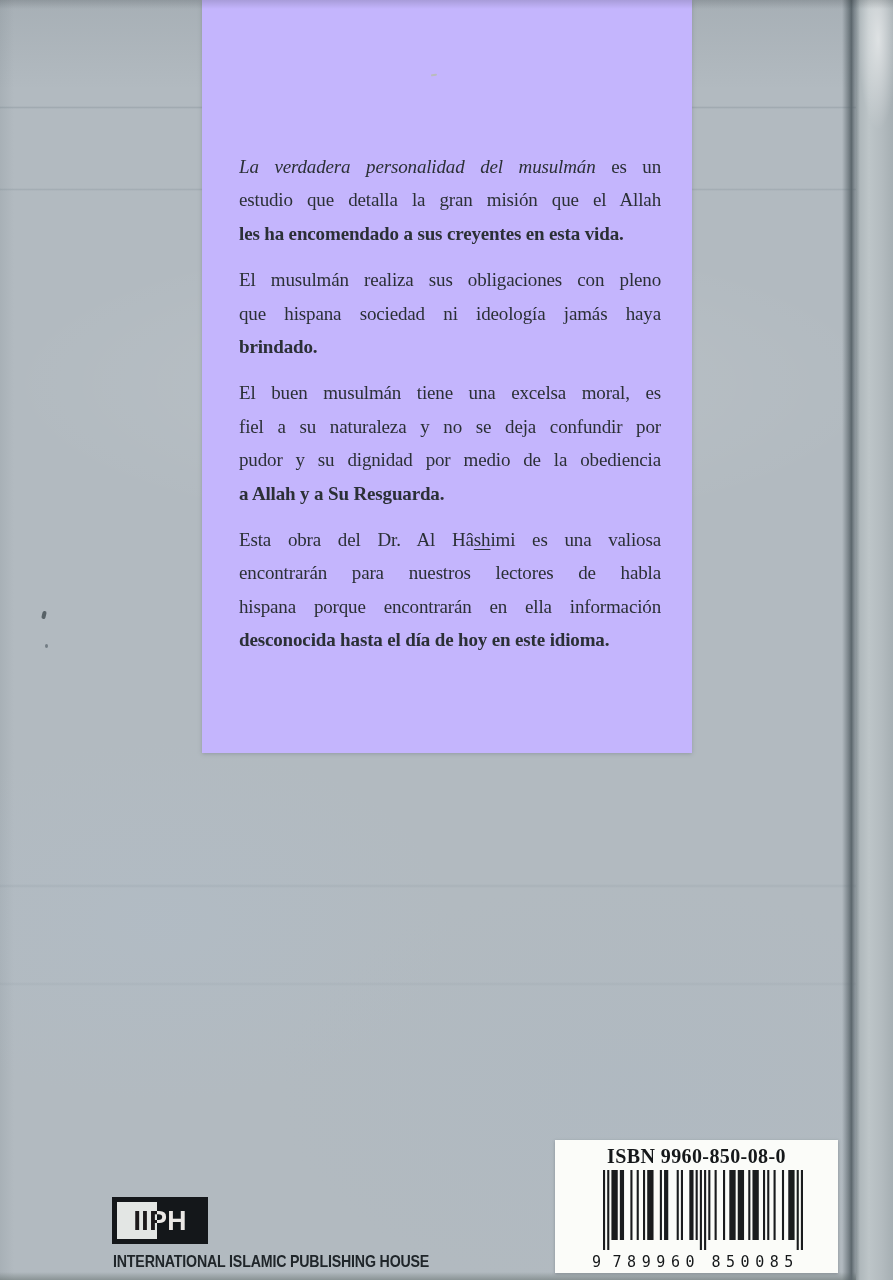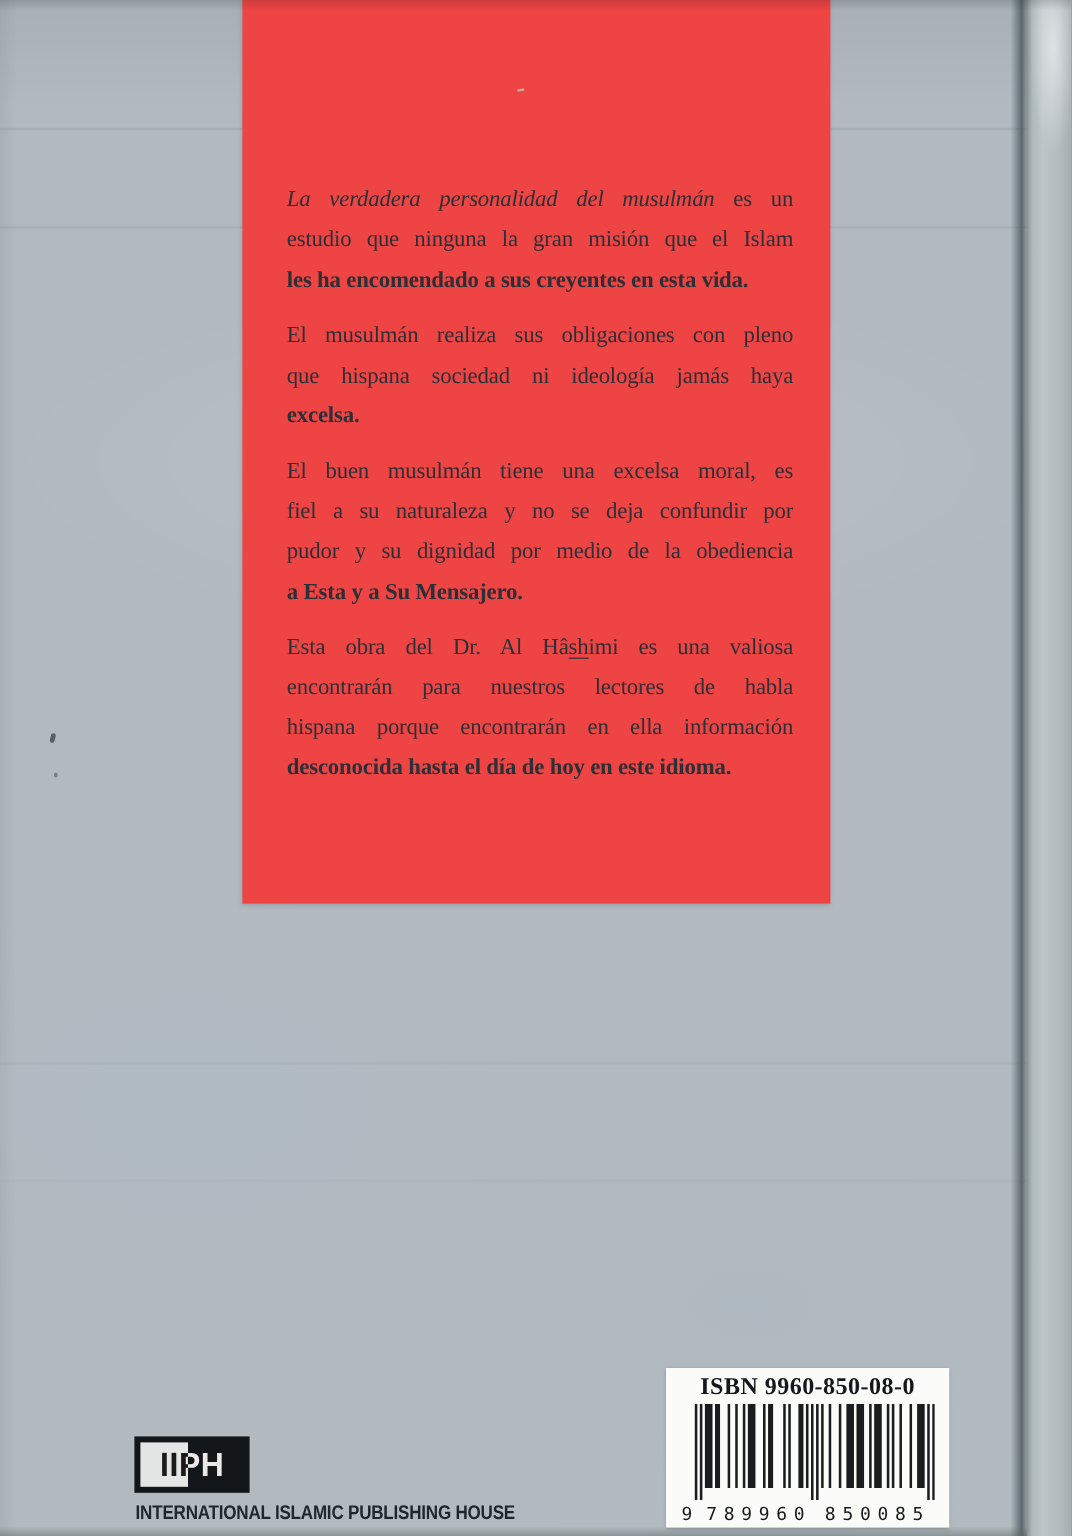--- a/index.html
+++ b/index.html
@@ -38,21 +38,21 @@
     background:linear-gradient(to right, #a9b2b6 0%, #bdc5c8 35%, #b3bbbf 70%, #a6afb3 100%);
   }
   .edge-sheen {
     position:absolute; top:0; left:856px; width:37px; height:220px; z-index:4; pointer-events:none;
     background:radial-gradient(26px 120px at 60% 18%, rgba(255,255,255,0.55), rgba(255,255,255,0) 75%);
   }
 
   
   .panel {
     position:absolute; left:202px; top:0; width:490px; height:753px;
-    background:#ef4444; z-index:2;
+    background:#c4b5fd; z-index:2;
     box-shadow:0 1px 4px rgba(90,100,108,0.35);
     box-sizing:border-box;
     padding:150px 31px 0 37px;
   }
   .panel-text { color:#2b3036; font-size:19px; line-height:33.4px; letter-spacing:-0.15px; }
   .para { margin:0 0 13px 0; }
   .tline { text-align:justify; text-align-last:justify; height:33.4px; overflow:hidden; white-space:normal; }
   .tline.last { text-align-last:left;font-weight:bold; }
   .it { font-style:italic; }
   .ul { text-decoration:underline; text-underline-offset:3px; }
@@ -80,21 +80,21 @@
   }
   .publisher-name {
     position:absolute; left:113px; top:1252px; z-index:3;
     font-family:"Liberation Sans", sans-serif; font-weight:bold;
     font-size:16.5px; color:#20262a; letter-spacing:-0.2px; white-space:nowrap;
     transform:scaleX(0.86); transform-origin:left center;
   }
 
   
   .barcode-box {
-    position:absolute; left:555px; top:1140px; width:236px; height:133px;
+    position:absolute; left:555px; top:1140px; width:283px; height:133px;
     background:#fbfcf9; z-index:3; box-shadow:0 1px 3px rgba(60,70,76,0.35);
   }
   .isbn-label {
     margin-top:5px; text-align:center;
     font-family:"Liberation Serif", serif; font-weight:bold;
     font-size:20px; letter-spacing:0.4px; color:#15181a; white-space:nowrap;
   }
   .bars { display:block; margin:2px auto 0 auto; }
   .bars text {
     font-family:"DejaVu Sans Mono", monospace;
@@ -109,33 +109,33 @@
   <div class="cover-texture"></div>
   <div class="crease crease-1"></div>
   <div class="crease crease-2"></div>
   <div class="crease crease-3"></div>
   <div class="crease crease-4"></div>
 
   <div class="panel">
     <div class="panel-text">
       <div class="para">
         <div class="tline"><span class="it">La verdadera personalidad del musulmán</span><span> es un</span></div>
-        <div class="tline">estudio que ninguna la gran misión que el Islam</div>
+        <div class="tline">estudio que detalla la gran misión que el Allah</div>
         <div class="tline last">les ha encomendado a sus creyentes en esta vida.</div>
       </div>
       <div class="para">
         <div class="tline">El musulmán realiza sus obligaciones con pleno</div>
         <div class="tline">que hispana sociedad ni ideología jamás haya</div>
-        <div class="tline last">excelsa.</div>
+        <div class="tline last">brindado.</div>
       </div>
       <div class="para">
         <div class="tline">El buen musulmán tiene una excelsa moral, es</div>
         <div class="tline">fiel a su naturaleza y no se deja confundir por</div>
         <div class="tline">pudor y su dignidad por medio de la obediencia</div>
-        <div class="tline last">a Esta y a Su Mensajero.</div>
+        <div class="tline last">a Allah y a Su Resguarda.</div>
       </div>
       <div class="para">
         <div class="tline"><span>Esta obra del Dr. Al Hâ</span><span class="ul">sh</span><span>imi es una valiosa</span></div>
         <div class="tline">encontrarán para nuestros lectores de habla</div>
         <div class="tline">hispana porque encontrarán en ella información</div>
         <div class="tline last">desconocida hasta el día de hoy en este idioma.</div>
       </div>
     </div>
   </div>
 

